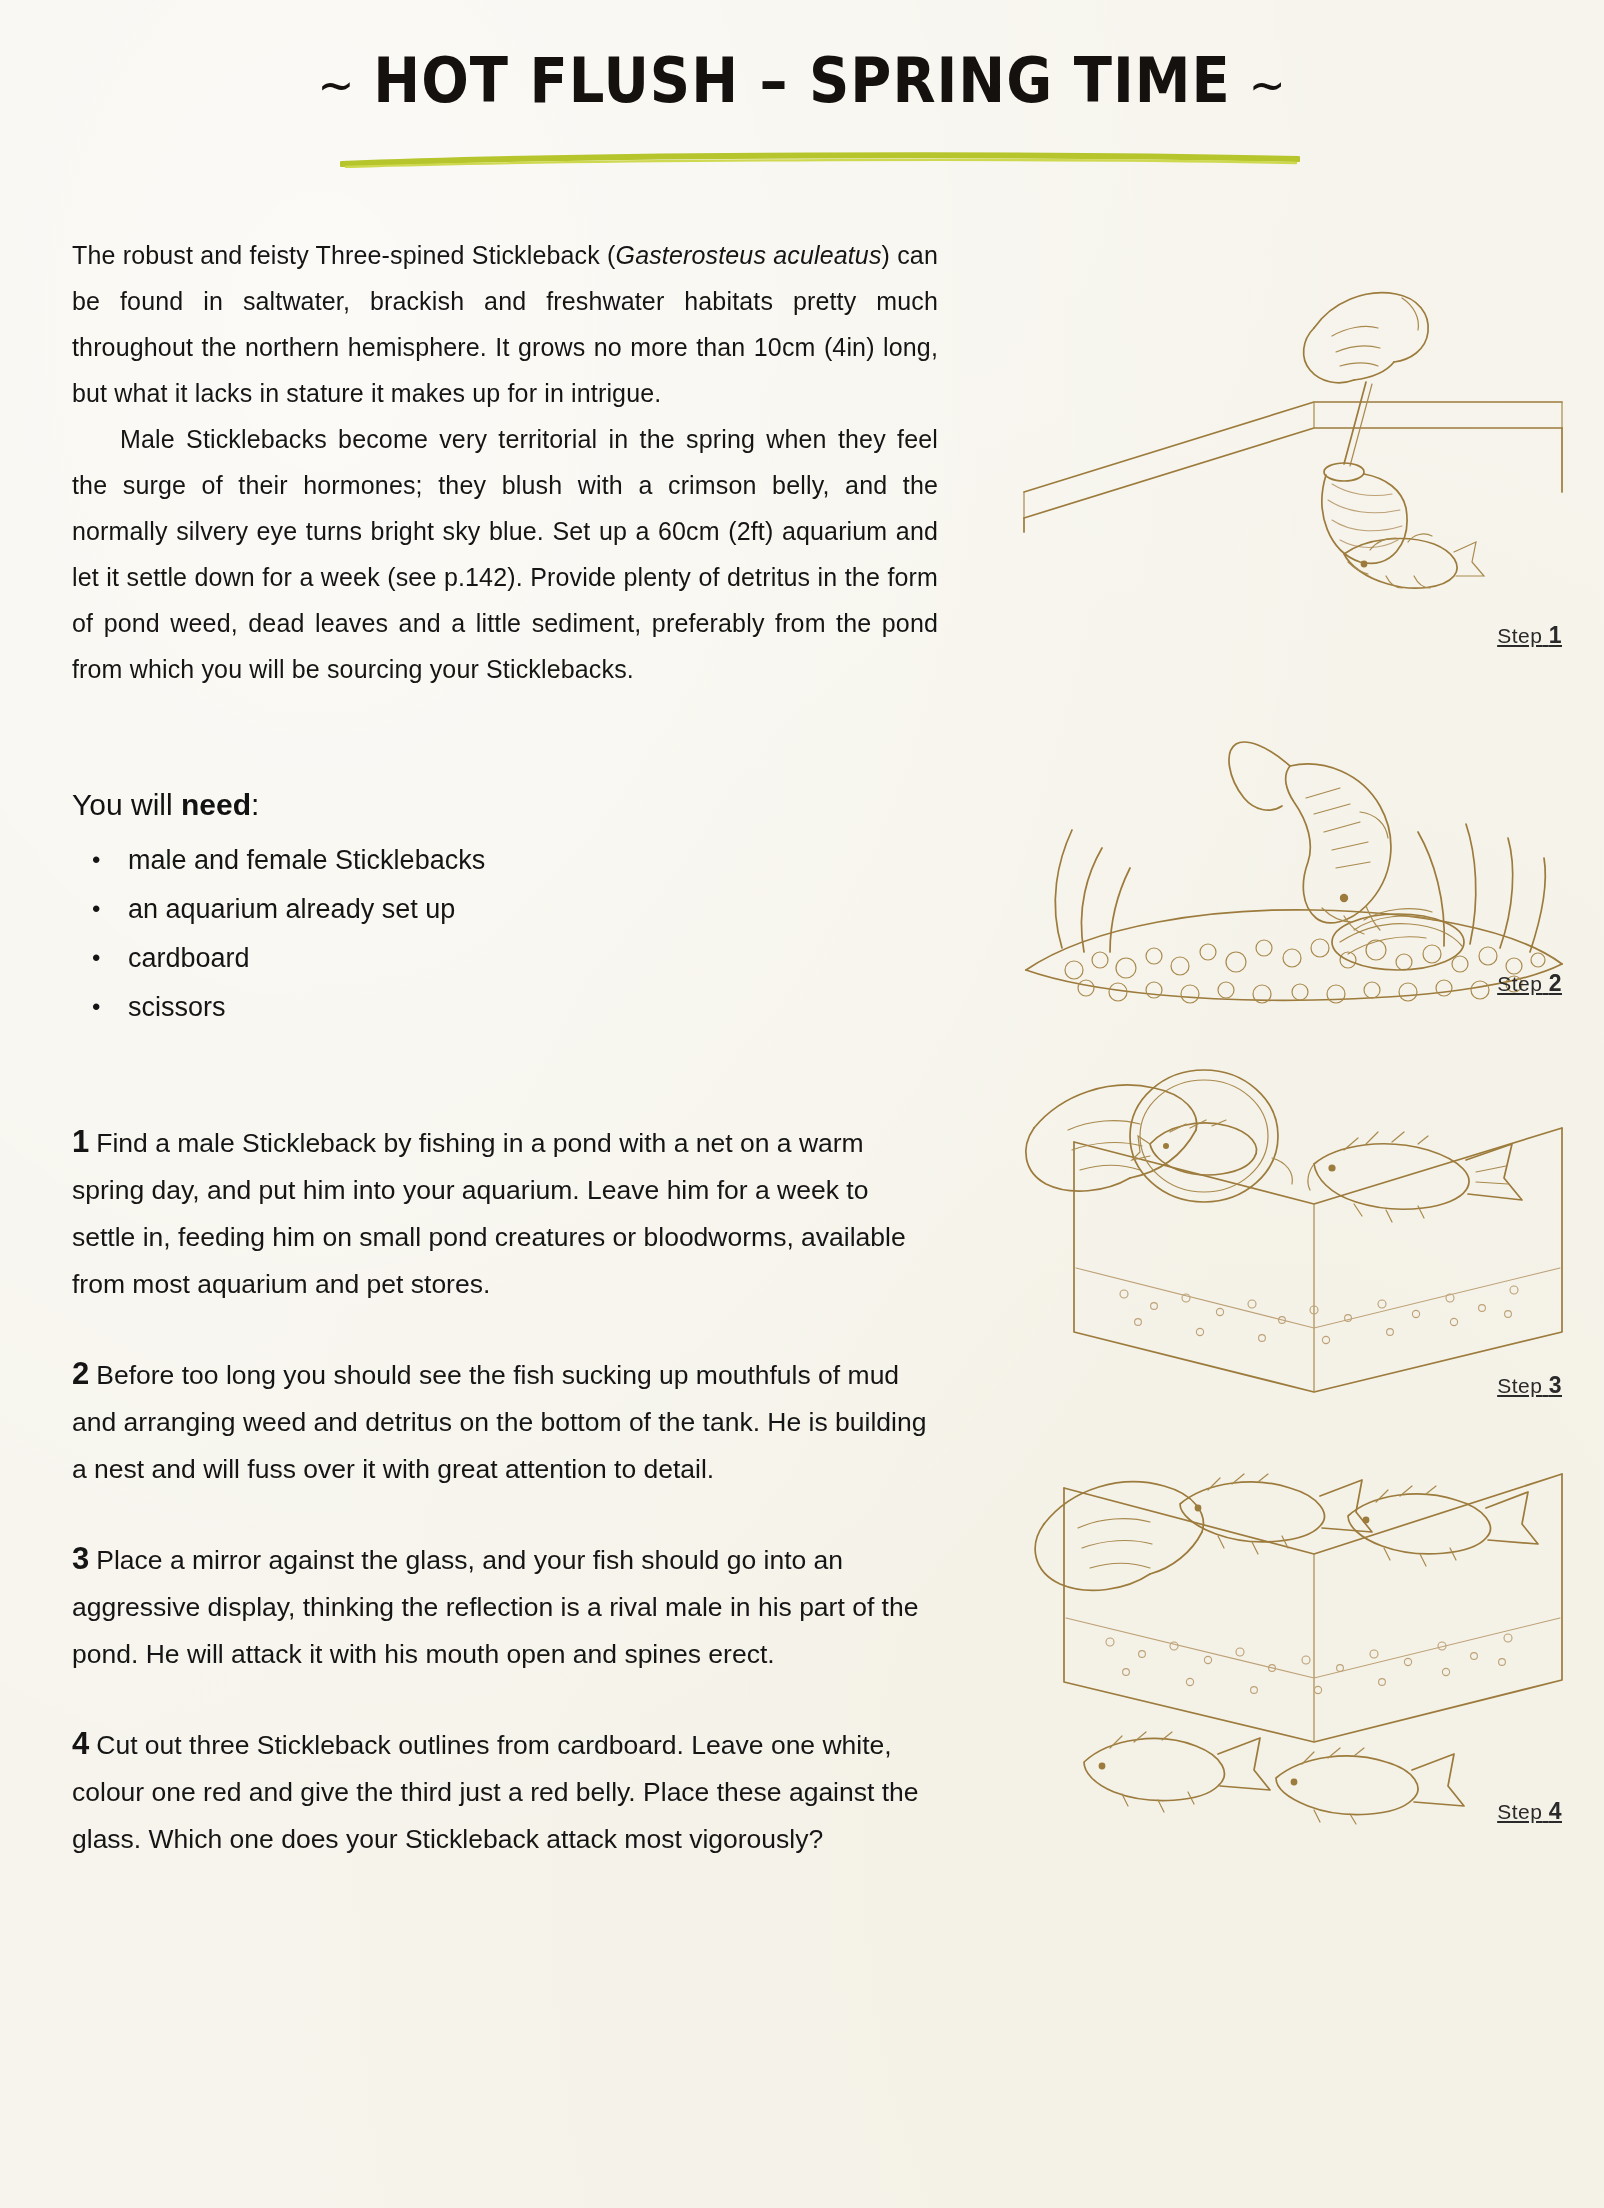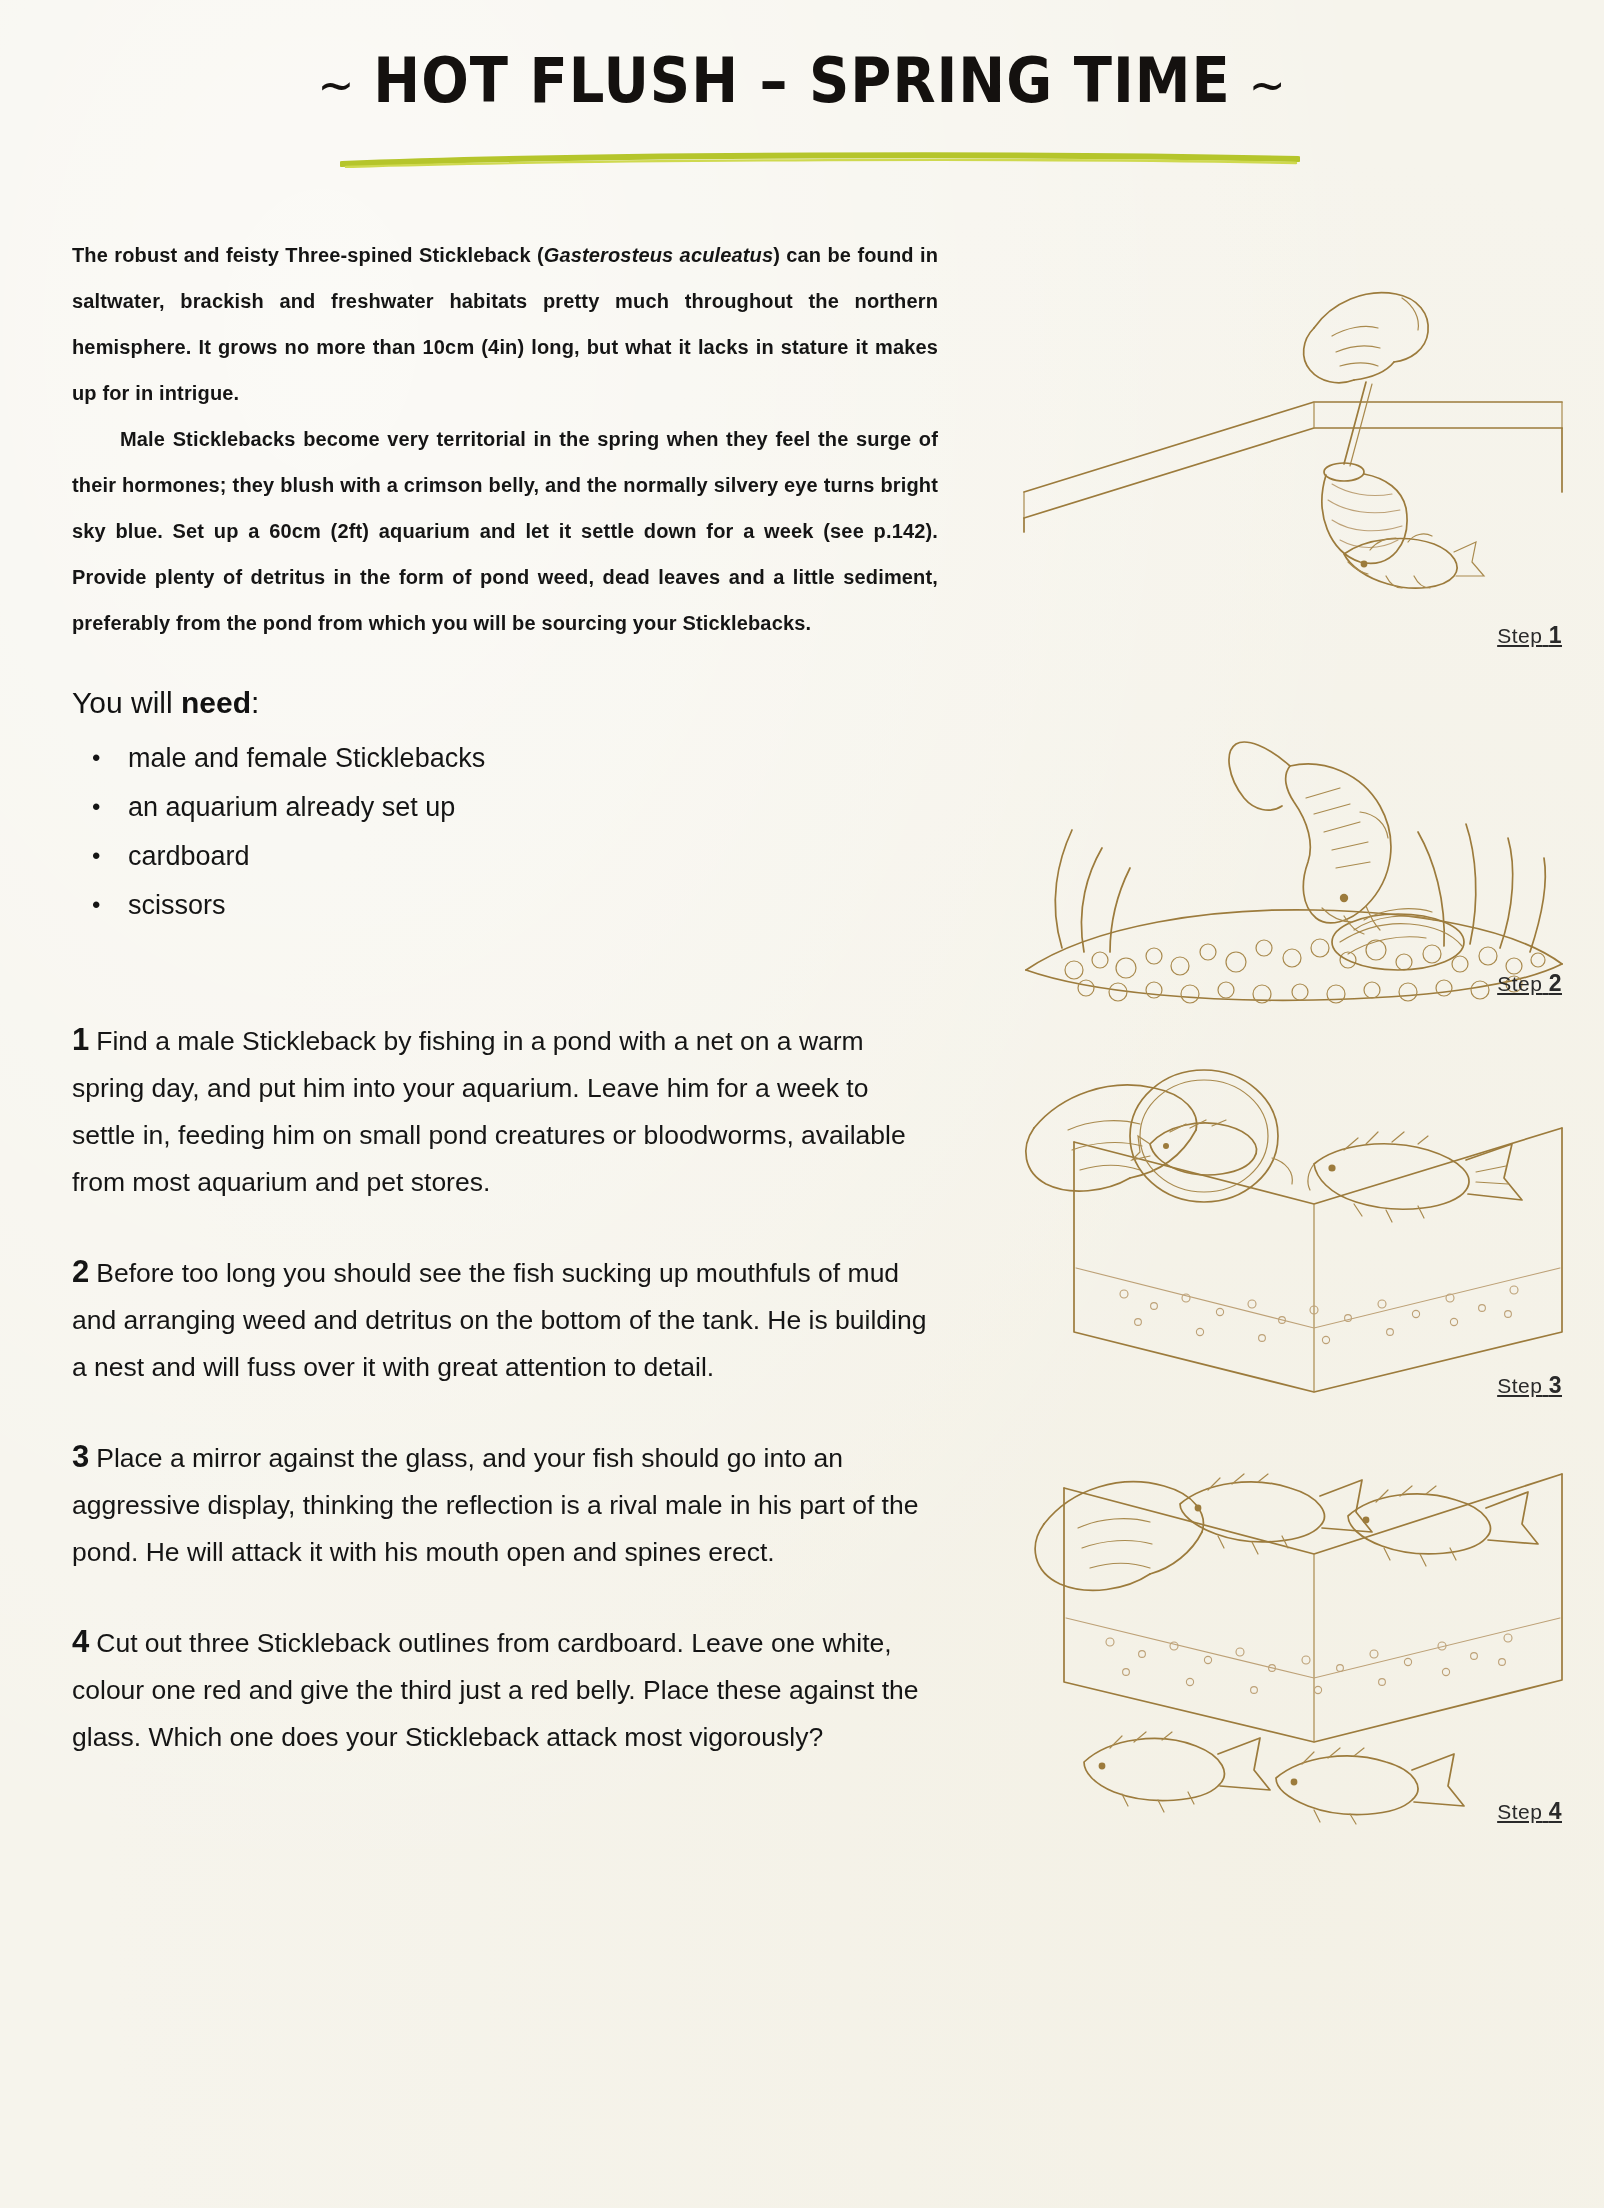--- a/index.html
+++ b/index.html
@@ -57,32 +57,31 @@
 
   
   .col-text {
     position: absolute;
     left: 72px;
     top: 232px;
     width: 866px;
   }
   p.body {
     margin: 0 0 0 0;
-    font-size: 20px;
+    font-size: 25px;
     line-height: 46px;
     text-align: justify;
     color: #151515;
     letter-spacing: 0.15px;
-    font-weight: bold;
   }
   p.body.indent { text-indent: 48px; }
   .sci { font-style: italic; }
 
   .need-head {
-    margin-top: 40px;
+    margin-top: 96px;
     font-size: 30px;
     color: #121212;
   }
   .need-head b { font-weight: bold; }
   ul.need {
     list-style: none;
     margin: 14px 0 0 0;
     padding: 0;
   }
   ul.need li {

